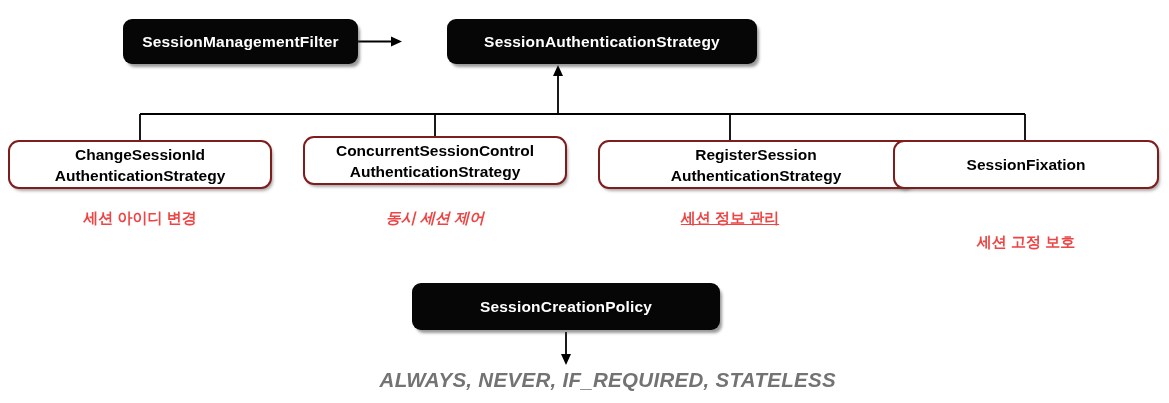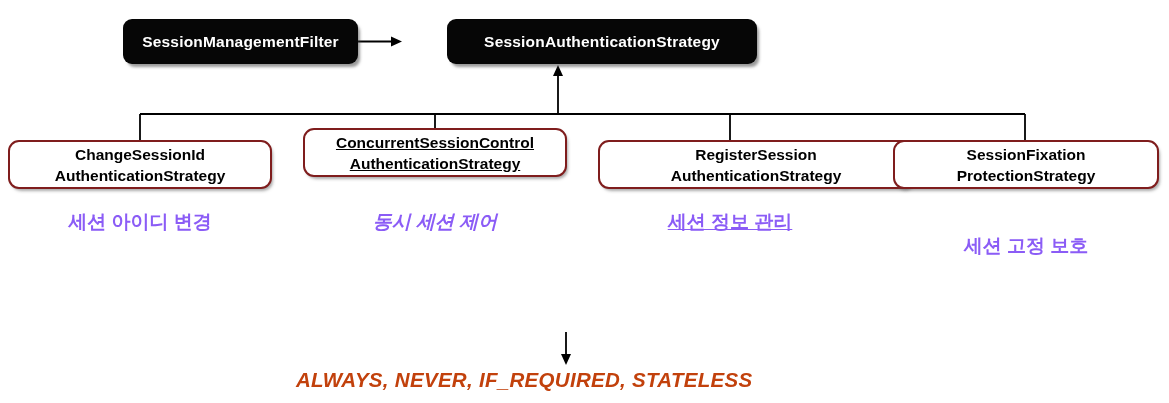--- a/index.html
+++ b/index.html
@@ -48,31 +48,31 @@
     color: #000000;
     font-weight: bold;
     font-size: 15.5px;
     line-height: 21px;
     box-shadow: 2px 3px 3px -1px rgba(90,90,90,0.5);
   }
   .caption {
     position: absolute;
     text-align: center;
     font-weight: bold;
-    font-size: 19px;
-    color: #8b5cf6;
+    font-size: 15px;
+    color: #ef4444;
   }
   .policy-values {
     position: absolute;
     font-style: italic;
     font-weight: bold;
     font-size: 20.5px;
     letter-spacing: 0.3px;
-    text-align: left;
-    color: #c2410c;
+    text-align: right;
+    color: #737373;
     white-space: nowrap;
   }
 </style>
 </head>
 <body>
 
 <div class="canvas">
 
   <svg class="connectors" viewBox="0 0 1169 403" xmlns="http://www.w3.org/2000/svg">
 
@@ -106,36 +106,38 @@
 
   <div class="nodebox black-box" style="left:403px; top:19px; width:310px; height:45px;margin-left:44px;">
     <span>SessionAuthenticationStrategy</span>
   </div>
 
   <div class="nodebox white-box" style="left:8px; top:140px; width:264px; height:49px;">
     <span>ChangeSessionId</span>
     <span>AuthenticationStrategy</span>
   </div>
 
-  <div class="nodebox white-box" style="left:303px; top:128px; width:264px; height:49px;text-decoration:underline;">
+  <div class="nodebox white-box" style="left:303px; top:136px; width:264px; height:49px;">
     <span>ConcurrentSessionControl</span>
     <span>AuthenticationStrategy</span>
   </div>
 
   <div class="nodebox white-box" style="left:598px; top:140px; width:316px; height:49px;">
     <span>RegisterSession</span>
     <span>AuthenticationStrategy</span>
   </div>
 
   <div class="nodebox white-box" style="left:893px; top:140px; width:266px; height:49px;">
     <span>SessionFixation</span>
-    <span>ProtectionStrategy</span>
   </div>
 
   <div class="caption" style="left:8px; top:209px; width:264px;">세션 아이디 변경</div>
   <div class="caption" style="left:303px; top:209px; width:264px;font-style:italic;">동시 세션 제어</div>
   <div class="caption" style="left:598px; top:209px; width:264px;text-decoration:underline;">세션 정보 관리</div>
   <div class="caption" style="left:893px; top:209px; width:266px;margin-top:24px;">세션 고정 보호</div>
 
+  <div class="nodebox black-box" style="left:412px; top:283px; width:308px; height:47px;">
+    <span>SessionCreationPolicy</span>
+  </div>
 
   <div class="policy-values" style="left:296px; top:368px; width:540px;">ALWAYS,  NEVER,  IF_REQUIRED,  STATELESS</div>
 
 </div>
 
 </body></html>

